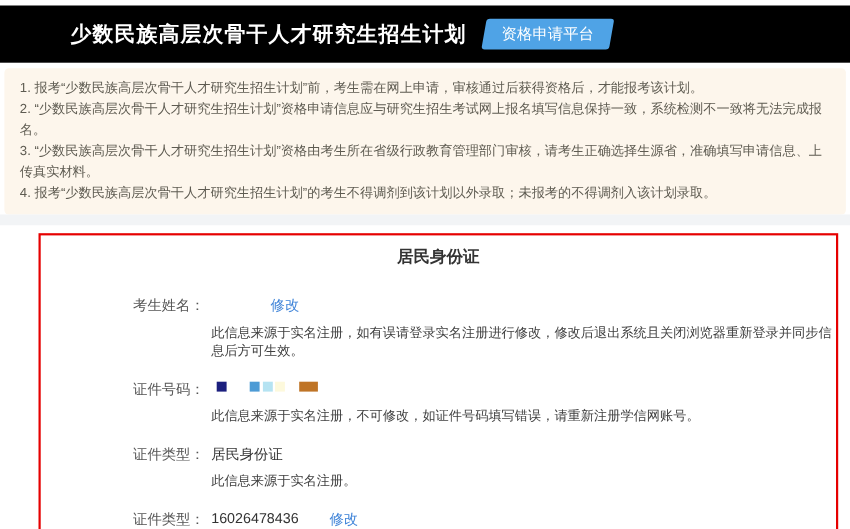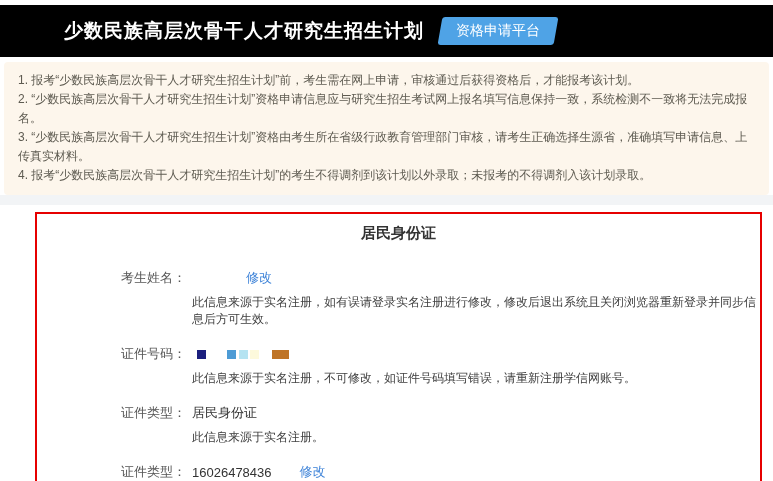--- a/index.html
+++ b/index.html
@@ -70,21 +70,21 @@
     min-height: 296px;
   }
   .panel-title {
     text-align: center;
     font-size: 15px;
     font-weight: bold;
     color: #333;
     margin-bottom: 26px;
   }
   .field-row { padding-left: 84px; margin-bottom: 17px; }
-  .field-line { display: flex; align-items: center; font-size: 13px; }
+  .field-line { display: flex; align-items: flex-start; font-size: 13px; }
   .field-label { width: 71px; color: #555; flex-shrink: 0; }
   .field-value { color: #333; min-width: 26px; }
   .modify-link {
     color: #3E83D8;
     margin-left: 28px;
     cursor: pointer;
     font-size: 13px;
     font-family: Liberation Serif, serif;
   }
   .field-help {

